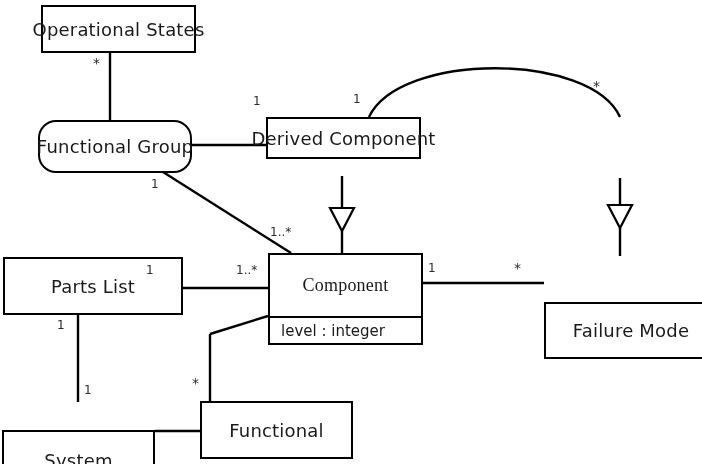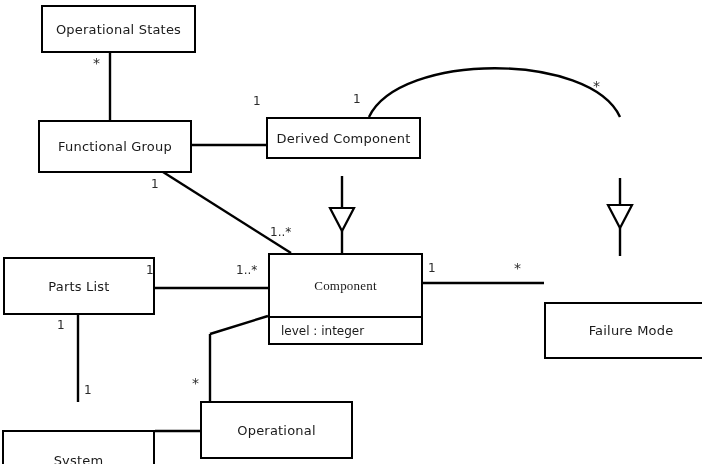--- a/index.html
+++ b/index.html
@@ -31,31 +31,31 @@
     background: #ffffff;
     display: flex;
     flex-direction: column;
     z-index: 2;
   }
   .cls .namerow {
     flex: 1 1 auto;
     display: flex;
     align-items: center;
     justify-content: center;
-    font-size: 13px;
+    font-size: 18px;
     color: #1a1a1a;
     letter-spacing: 0.2px;
     white-space: nowrap;
   }
   .cls .attrrow {
     border-top: 2px solid #000000;
     display: flex;
     align-items: center;
     padding-left: 11px;
-    font-size: 12px;
+    font-size: 15px;
     color: #1a1a1a;
     white-space: nowrap;
   }
   .mult {
     position: absolute;
     font-size: 12px;
     color: #2a2a2a;
     white-space: nowrap;
     z-index: 3;
     line-height: 1;
@@ -96,48 +96,48 @@
     <line x1="268" y1="316" x2="210" y2="334" stroke="#000" stroke-width="2.4"></line>
     <line x1="210" y1="334" x2="210" y2="401" stroke="#000" stroke-width="2.4"></line>
 
     <line x1="155" y1="431" x2="200" y2="431" stroke="#000" stroke-width="2.4"></line>
   </svg>
 
   <div class="cls" style="left:41px; top:5px; width:155px; height:48px;">
     <div class="namerow">Operational States</div>
   </div>
 
-  <div class="cls" style="left:38px; top:120px; width:154px; height:53px;">
+  <div class="cls" style="left:38px; top:120px; width:154px; height:53px;border-radius:18px;">
     <div class="namerow">Functional Group</div>
   </div>
 
   <div class="cls" style="left:266px; top:117px; width:155px; height:42px;">
     <div class="namerow">Derived Component</div>
   </div>
 
 
-  <div class="cls" style="left:3px; top:257px; width:152px; height:58px;justify-content:flex-end;">
+  <div class="cls" style="left:3px; top:257px; width:180px; height:58px;justify-content:flex-end;">
     <div class="namerow">Parts List</div>
   </div>
 
   <div class="cls" style="left:268px; top:253px; width:155px; height:92px;">
     <div class="namerow" style="flex:0 0 61px;font-family:Liberation Serif, serif;">Component</div>
     <div class="attrrow" style="flex:1 1 auto;">level : integer</div>
   </div>
 
   <div class="cls" style="left:544px; top:256px; width:174px; height:57px;margin-top:46px;">
     <div class="namerow">Failure Mode</div>
   </div>
 
   <div class="cls" style="left:2px; top:402px; width:153px; height:60px;margin-top:28px;">
     <div class="namerow">System</div>
   </div>
 
   <div class="cls" style="left:200px; top:401px; width:153px; height:58px;">
-    <div class="namerow">Operational</div>
+    <div class="namerow">Functional</div>
   </div>
 
   <div class="mult star" style="left:93px; top:56px;">*</div>
 
   <div class="mult" style="left:253px; top:95px;">1</div>
 
   <div class="mult" style="left:151px; top:178px;">1</div>
 
   <div class="mult" style="left:270px; top:226px;">1..*</div>
 

